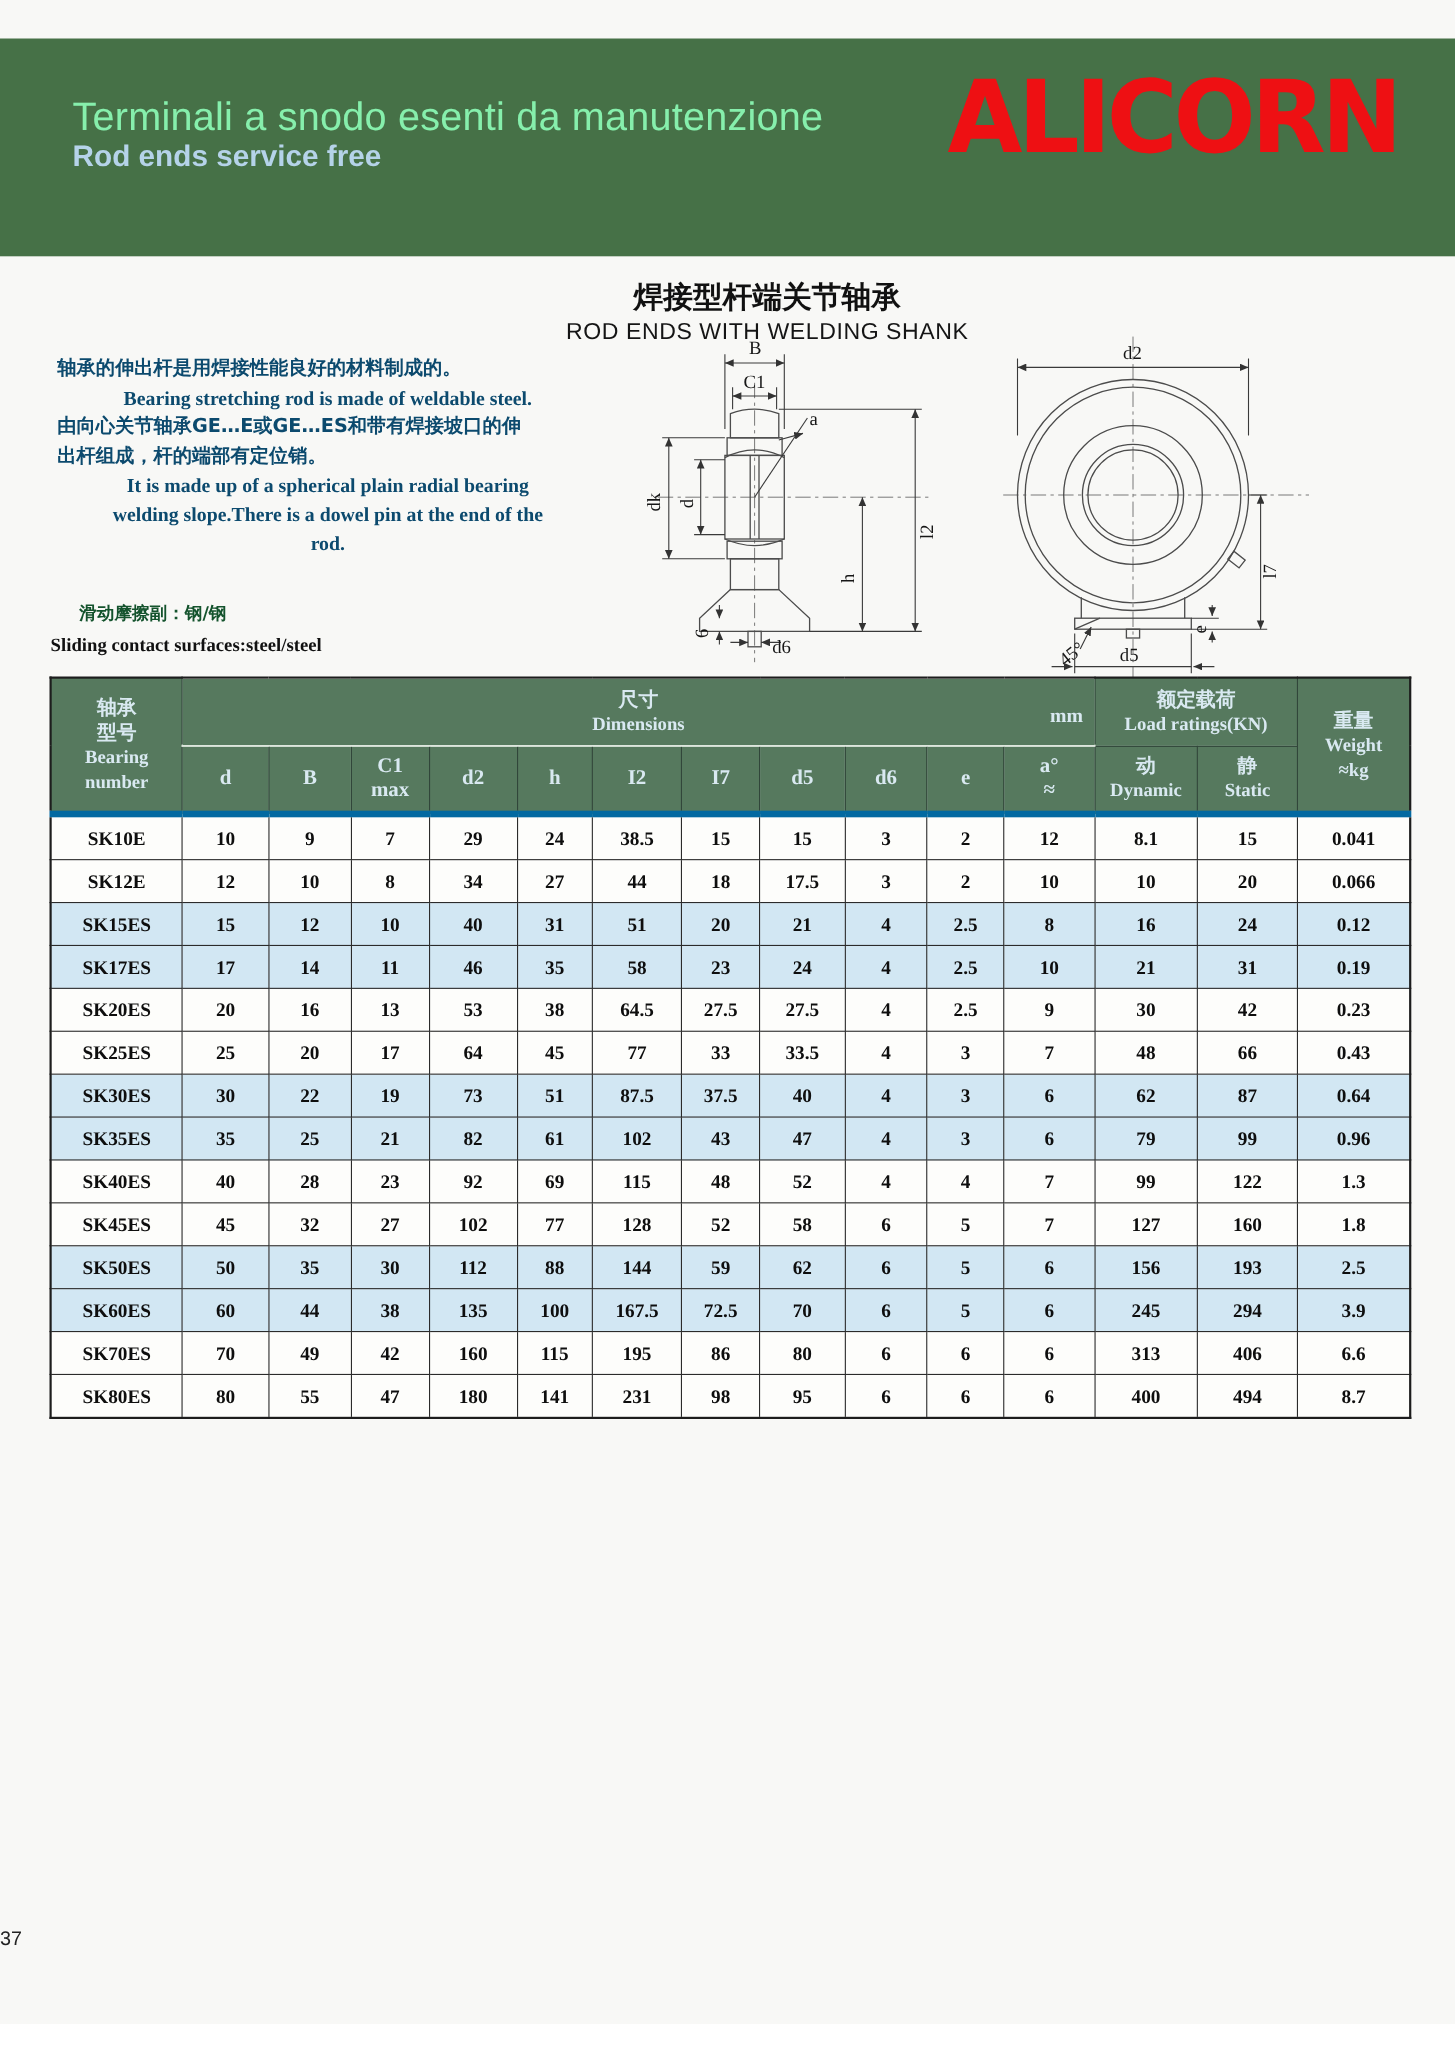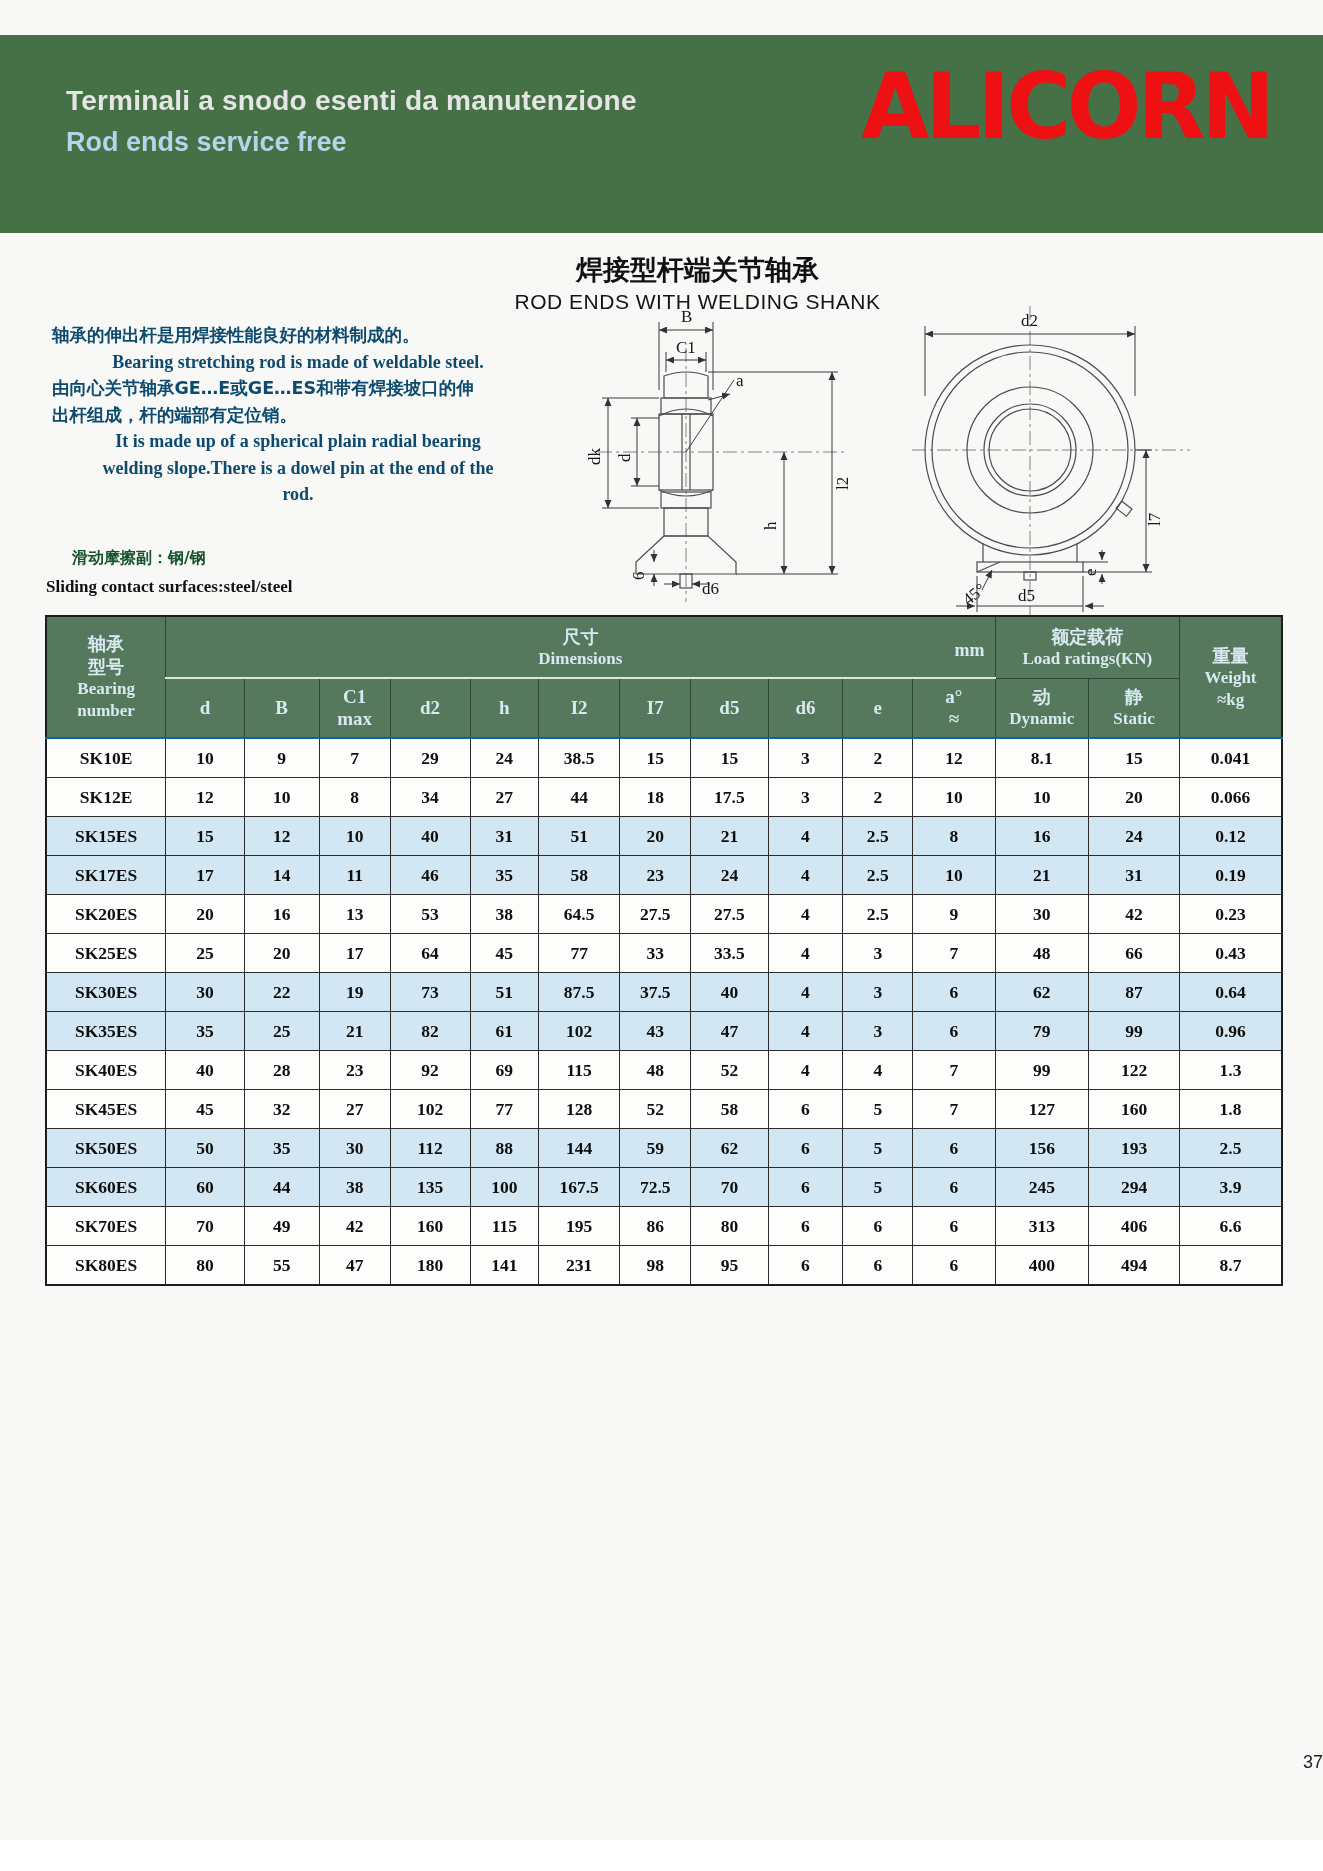--- a/index.html
+++ b/index.html
@@ -3,21 +3,21 @@
 <meta charset="utf-8">
 <style>
   html,body{margin:0;padding:0;}
   body{background:#e8e8e6;font-family:"Liberation Serif",serif;}
   .page{position:relative;width:1323px;height:1871px;margin:0 auto;background:#f8f8f6;overflow:hidden;}
   .bottom-strip{position:absolute;left:0;top:1840px;width:100%;height:31px;background:#ffffff;}
 
   
   .band{position:absolute;left:0;top:35px;width:100%;height:198px;background:#467147;}
   .band .t1{position:absolute;left:66px;top:50px;font-family:"Liberation Sans",sans-serif;
-            font-weight:bold;font-size:28px;color:#e5e5e5;letter-spacing:.2px;}
+            font-weight:normal;font-size:36px;color:#86efac;letter-spacing:.2px;}
   .band .t2{position:absolute;left:66px;top:92px;font-family:"Liberation Sans",sans-serif;
             font-weight:bold;font-size:27px;color:#b5d3e9;}
   .band .logo{position:absolute;right:52px;top:28px;font-family:"DejaVu Sans",sans-serif;
             font-weight:900;font-size:88px;line-height:1;color:#ee1013;letter-spacing:-4px;
             transform:scaleY(1.04);}
 
   
   .sec-title-zh{position:absolute;left:0;top:252px;width:100%;text-align:center;
             font-family:"DejaVu Sans",sans-serif;font-weight:bold;font-size:27px;color:#111;
             transform:translateX(36px);}
@@ -54,24 +54,24 @@
   .hzh{font-family:"DejaVu Sans",sans-serif;font-weight:bold;font-size:18px;line-height:23px;}
   .hen{font-family:"Liberation Serif",serif;font-weight:bold;font-size:17px;line-height:22px;}
   .hsub{font-family:"Liberation Serif",serif;font-weight:bold;font-size:19px;line-height:22px;}
   .th-dims{position:relative;}
   .th-dims .mm{position:absolute;right:10px;bottom:16px;font-family:"Liberation Serif",serif;
             font-size:18px;font-weight:bold;}
   .spec-table thead tr.h2 th.under-dims{border-top:2px solid #dde6dd;}
   .spec-table tbody td{border:1px solid #2b2b2b;text-align:center;vertical-align:middle;
             height:38px;font-family:"Liberation Serif",serif;font-weight:bold;font-size:17.5px;
             color:#0e0e0e;background:#fdfdfb;padding:0;}
-  .spec-table tbody tr:first-child td{border-top:2px solid #0369a1;}
+  .spec-table tbody tr:first-child td{border-top:6px solid #0369a1;}
   .spec-table tbody tr.shaded td{background:#d2e7f3;}
 
-  .page-number{position:absolute;left:0;top:1752px;width:100%;text-align:right;
+  .page-number{position:absolute;left:0;top:1752px;width:100%;text-align:left;
             font-family:"Liberation Sans",sans-serif;font-size:18px;color:#222;}
 </style>
 </head>
 <body>
 
 <div class="page">
 
   <header class="band">
     <div class="t1">Terminali a snodo esenti da manutenzione</div>
     <div class="t2">Rod ends service free</div>

